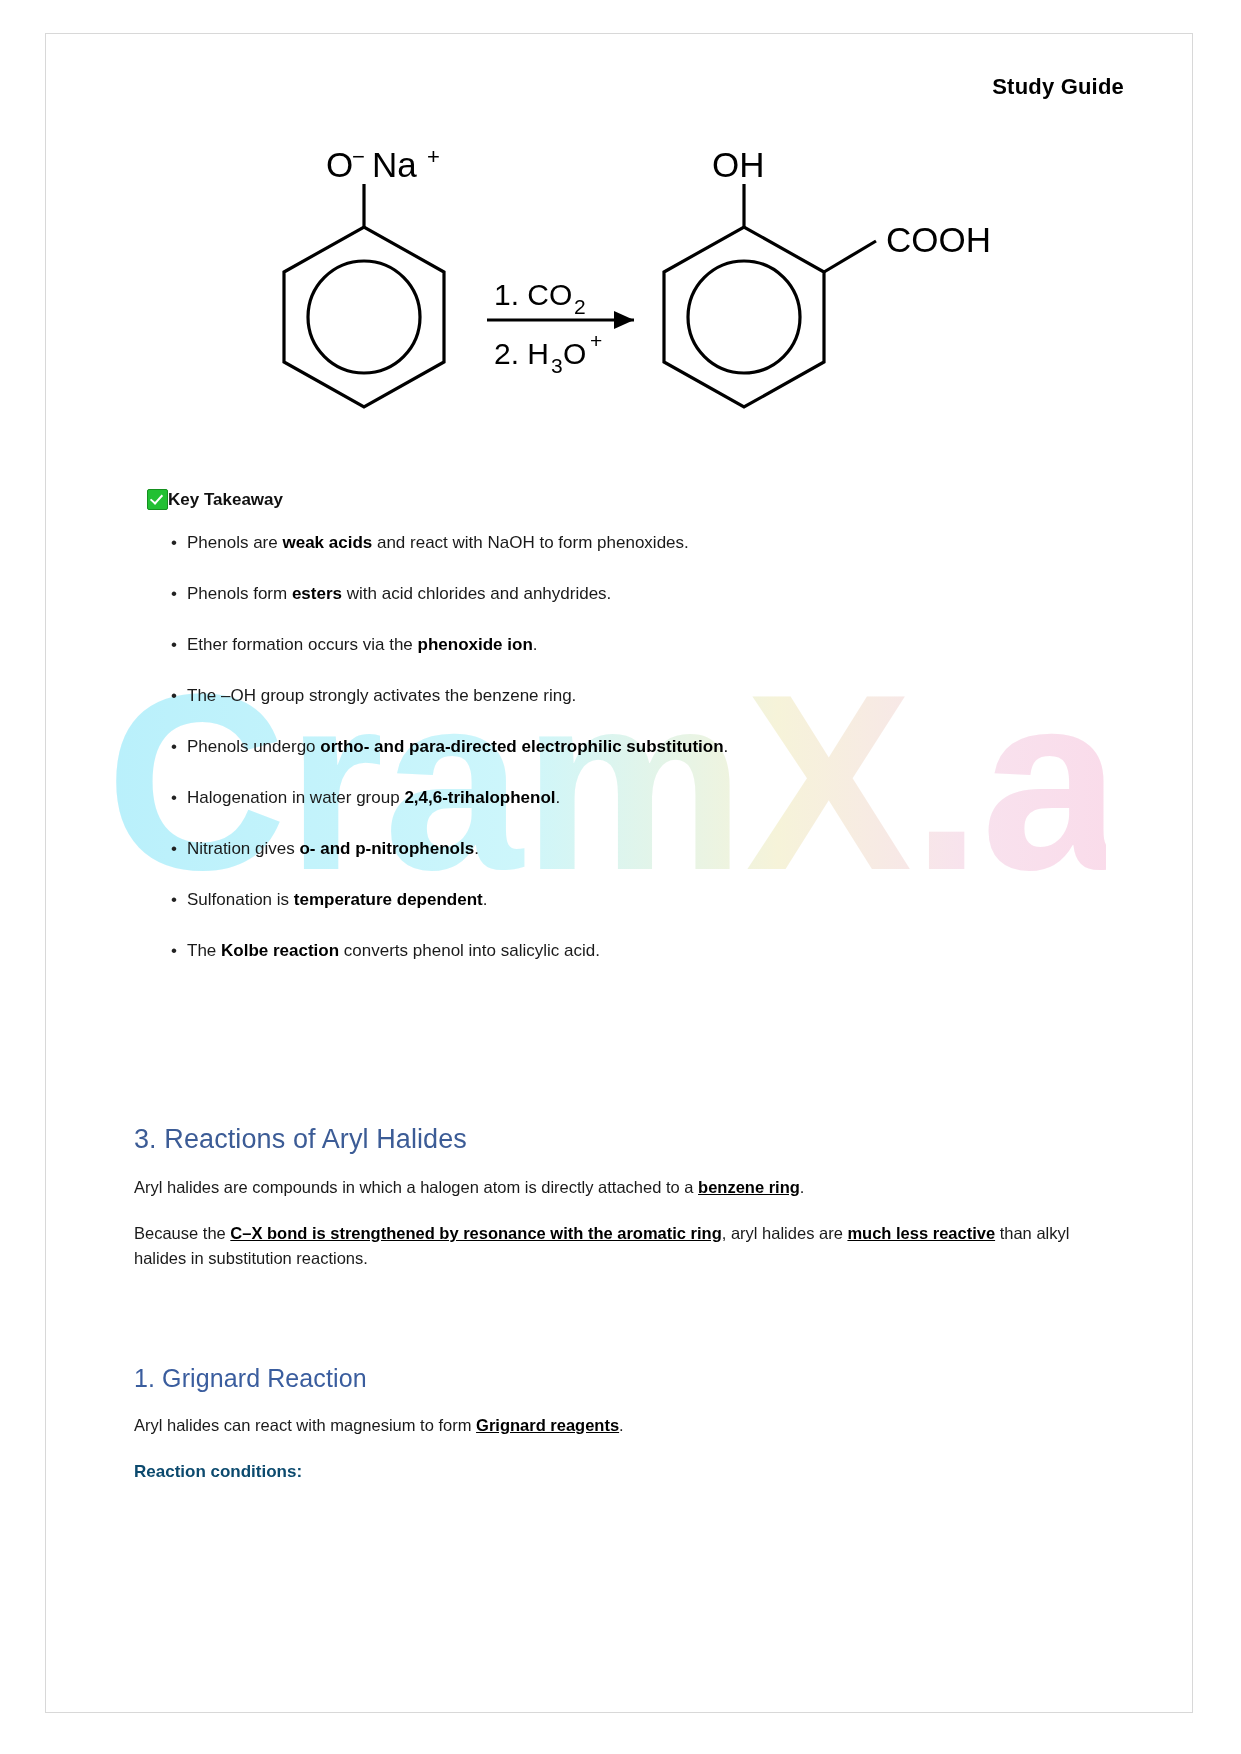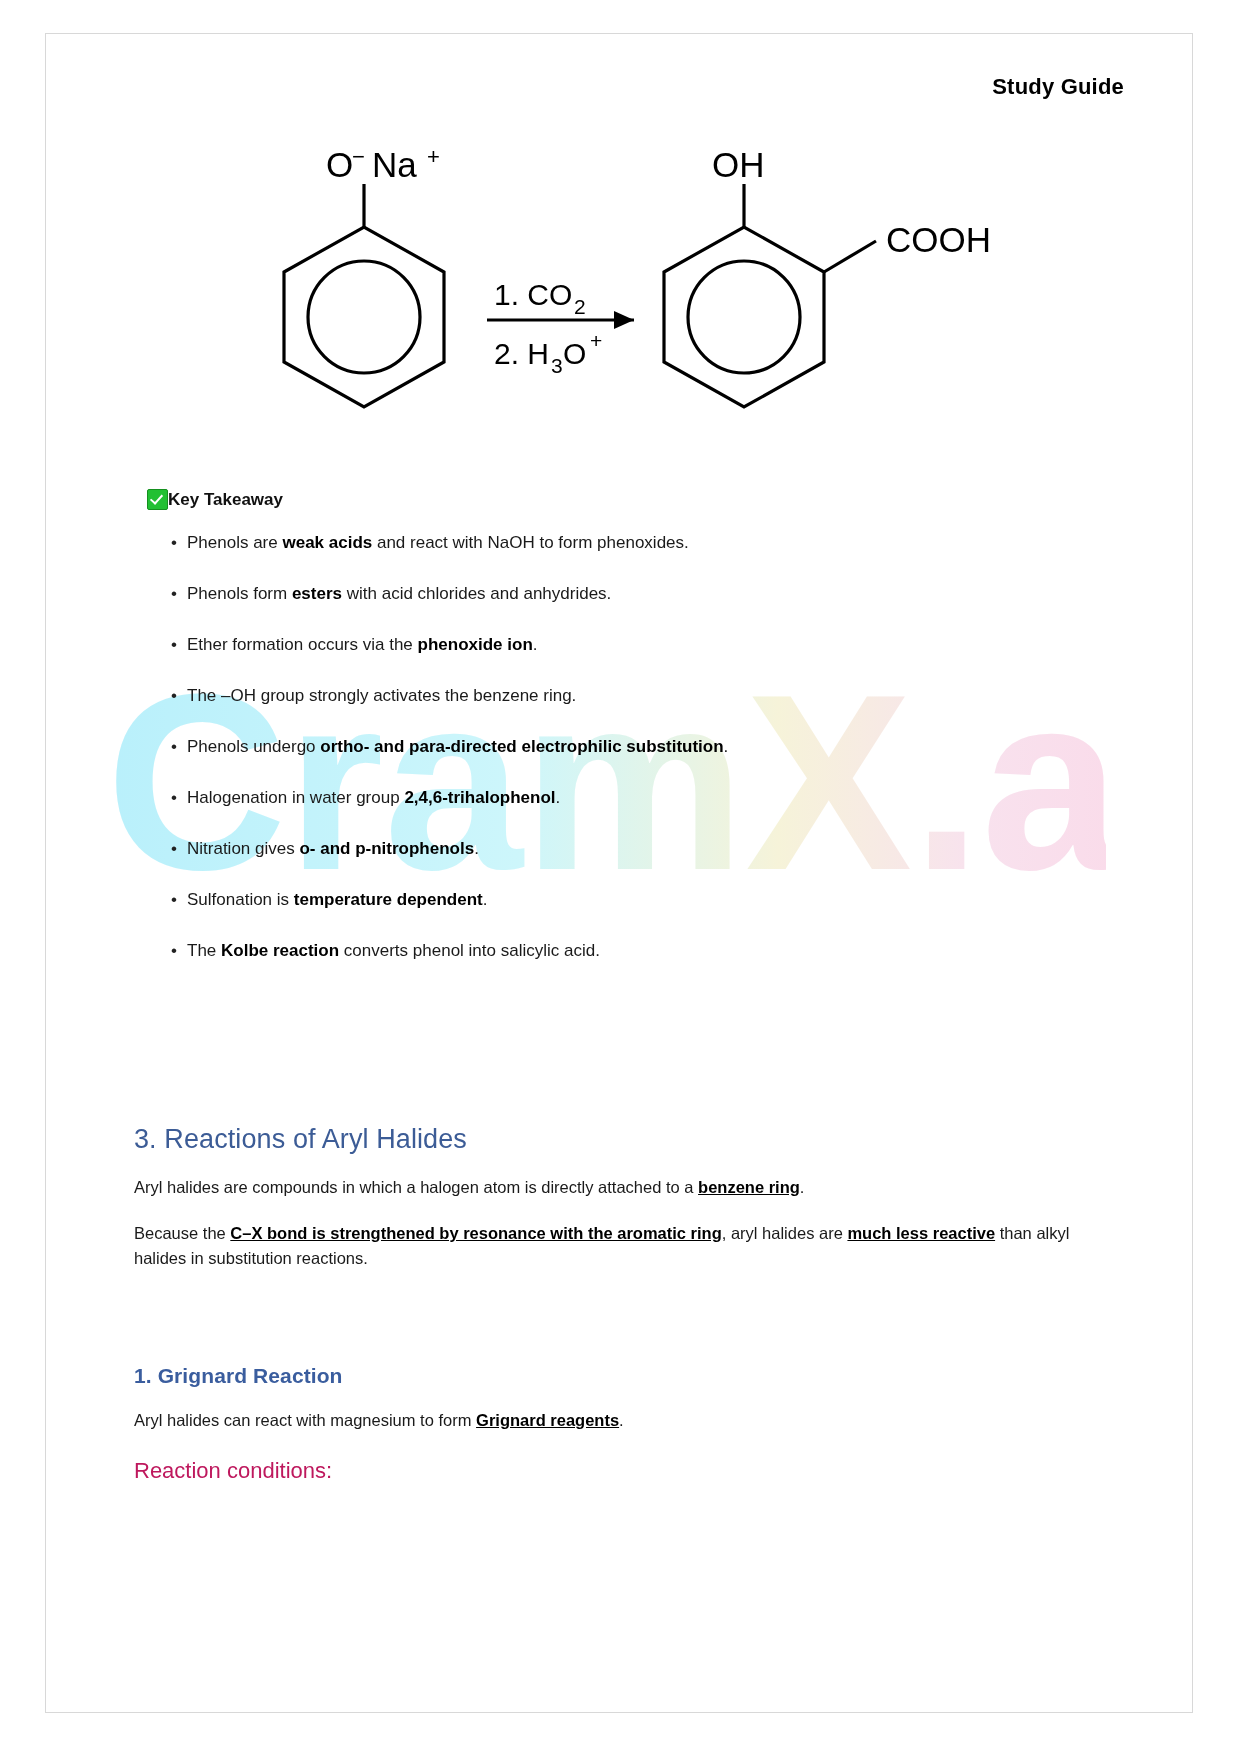--- a/index.html
+++ b/index.html
@@ -142,36 +142,36 @@
     width: 960px;
     z-index: 3;
   }
   .h2 {
     font-size: 27px;
     color: #3c5c96;
     font-weight: normal;
     letter-spacing: 0.1px;
   }
   .h3 {
-    font-size: 21px;
+    font-size: 25px;
     color: #3a5d9e;
-    font-weight: bold;
+    font-weight: normal;
     letter-spacing: 0.1px;
   }
   .para {
     font-size: 16.5px;
     color: #1a1a1a;
     line-height: 1.55;
     margin-top: 20px;
   }
   .para b { font-weight: bold; color: #000; text-decoration: underline; }
   .para-bold {
-    font-size: 22px;
-    font-weight: normal;
-    color: #be185d;
+    font-size: 17px;
+    font-weight: bold;
+    color: #0c4a6e;
   }
 
   #sec-aryl   { top: 1090px; }
   #sec-grig   { top: 1330px; }
 
   
   .logo {
     position: absolute;
     left: 100px;
     bottom: 62px;

